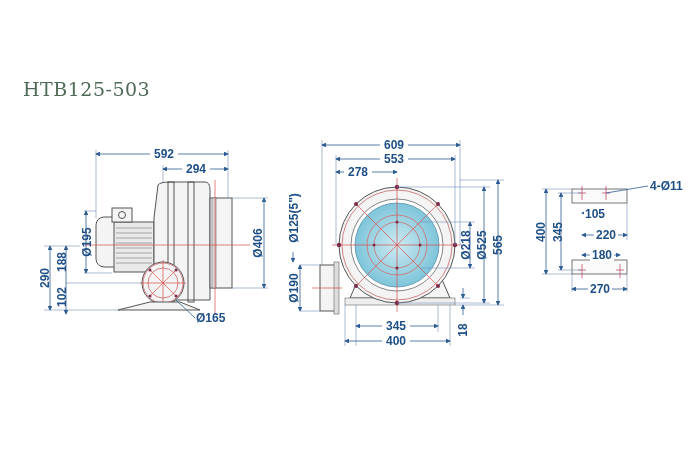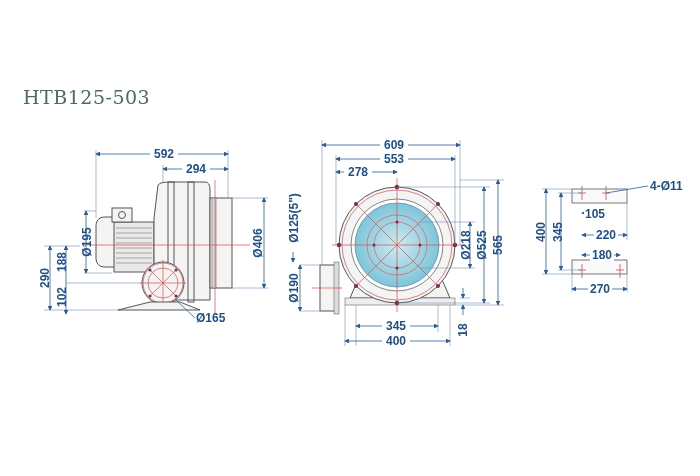--- a/index.html
+++ b/index.html
@@ -1,17 +1,17 @@
 <!DOCTYPE html>
 <html><head>
 <meta charset="utf-8">
 <style>
   html,body{margin:0;padding:0;background:#ffffff;}
   body{width:700px;height:476px;position:relative;overflow:hidden;font-family:"Liberation Sans",sans-serif;}
-  .title{position:absolute;left:23px;top:86px;font-family:"DejaVu Serif","Liberation Serif",serif;font-size:19px;color:#4f6a56;letter-spacing:0.5px;}
+  .title{position:absolute;left:23px;top:78px;font-family:"DejaVu Serif","Liberation Serif",serif;font-size:19px;color:#4f6a56;letter-spacing:0.5px;}
   svg{position:absolute;left:0;top:0;}
   .dim{font-family:"Liberation Sans",sans-serif;font-size:12px;fill:#1e4f86;font-weight:bold;}
   .dl{stroke:#2e5d93;stroke-width:0.8;fill:none;}
   .ext{stroke:#6f8fb5;stroke-width:0.6;fill:none;}
   .body{stroke:#555;stroke-width:1;fill:#f4f4f4;}
   .bodyd{stroke:#555;stroke-width:1;fill:#e9e9e9;}
   .cl{stroke:#d84a4a;stroke-width:0.7;fill:none;}
   .clp{stroke:#c77;stroke-width:0.9;fill:none;}
   .dot{fill:#7b2a4a;}
 </style>

